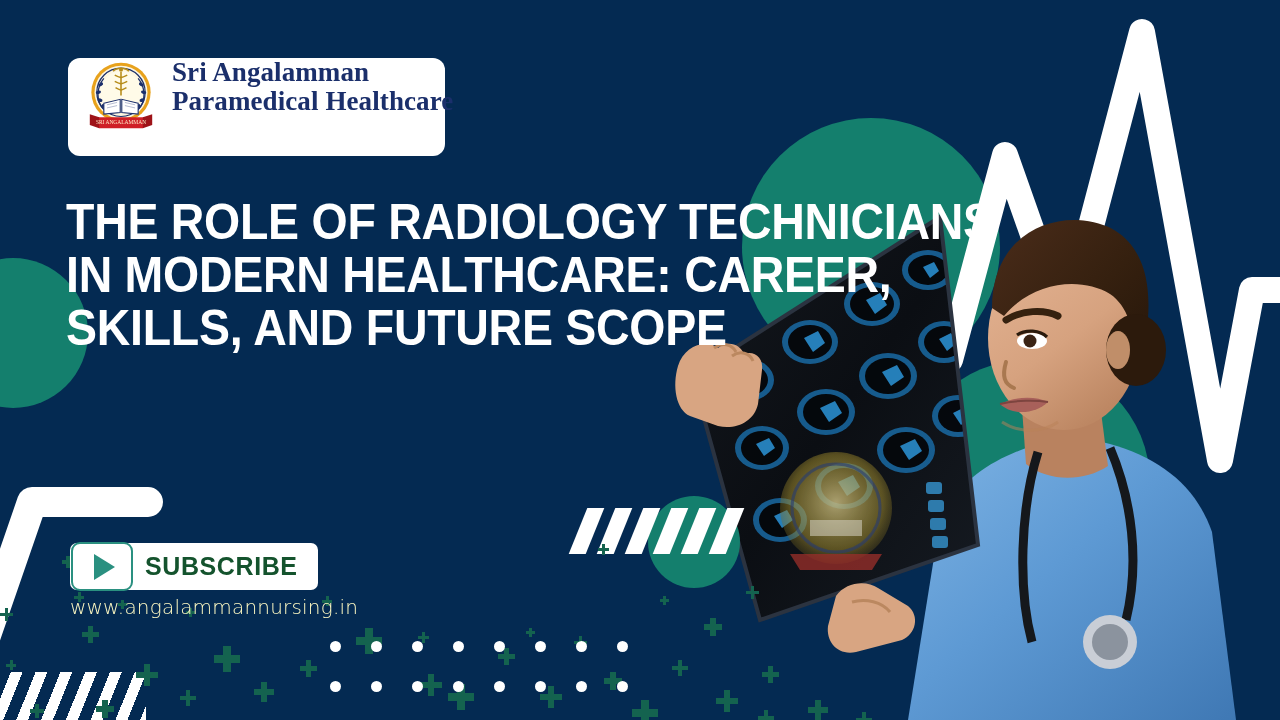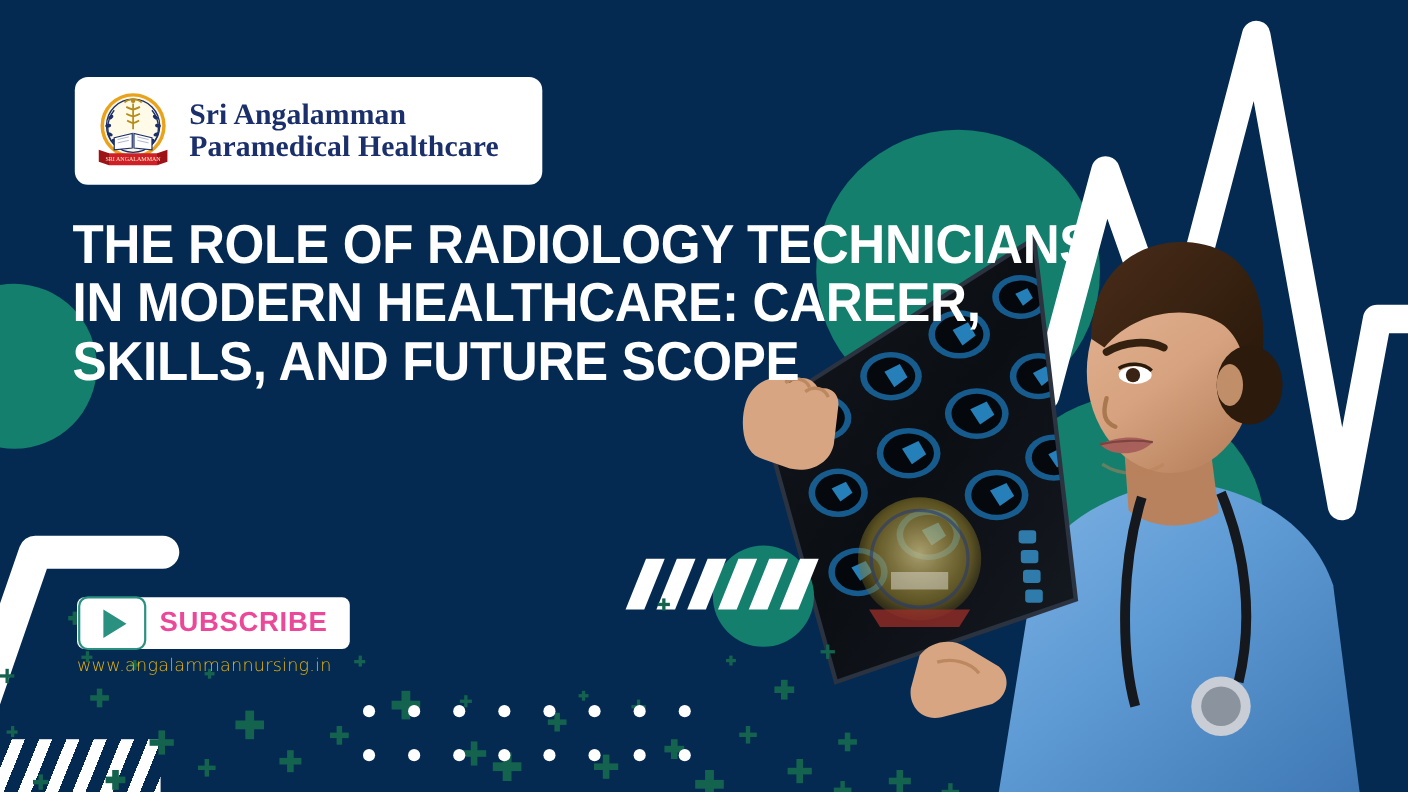--- a/index.html
+++ b/index.html
@@ -41,23 +41,23 @@
   .dot{position:absolute;width:11px;height:11px;border-radius:50%;background:#ffffff;}
 
   
   .plus{position:absolute;}
   .plus::before,.plus::after{content:"";position:absolute;background:#14634f;}
   .plus::before{left:35%;top:0;width:30%;height:100%;}
   .plus::after{left:0;top:35%;width:100%;height:30%;}
 
   
   #logo-card{
-    position:absolute;left:68px;top:70px;width:425px;height:98px;
+    position:absolute;left:68px;top:58px;width:377px;height:98px;
     background:#ffffff;border-radius:12px;
-    display:flex;align-items:center;padding:0 14px;box-sizing:border-box;
+    display:flex;align-items:flex-start;padding:0 14px;box-sizing:border-box;
   }
   #logo-emblem{position:relative;width:78px;height:78px;flex:0 0 78px;}
   #logo-text{margin-left:12px;line-height:1.06;}
   #logo-text .ln{
     font-family:"Liberation Serif", serif;
     font-weight:bold;font-size:27px;color:#1b2f6b;letter-spacing:.1px;
     white-space:nowrap;
   }
 
   
@@ -83,25 +83,25 @@
     border:2px solid #2a9080;border-radius:9px;background:#ffffff;
     display:flex;align-items:center;justify-content:center;flex:0 0 58px;
   }
   #play-tri{
     width:0;height:0;border-left:21px solid #2a9080;
     border-top:13px solid transparent;border-bottom:13px solid transparent;
     margin-left:4px;
   }
   #subscribe-label{
     font-family:"Liberation Sans",sans-serif;font-weight:bold;
-    font-size:25px;color:#ec4899;letter-spacing:.6px;
+    font-size:25px;color:#14532d;letter-spacing:.6px;
   }
   #site-url{
     position:absolute;left:70px;top:595px;
-    color:#eab308;font-size:16px;letter-spacing:.2px;
+    color:#fef9c3;font-size:20px;letter-spacing:.2px;
     font-family:"DejaVu Sans",sans-serif;font-weight:300;
   }
 
   
   #person{position:absolute;left:640px;top:190px;width:640px;height:530px;}
 </style>
 </head>
 <body>
 
 <div id="banner">

